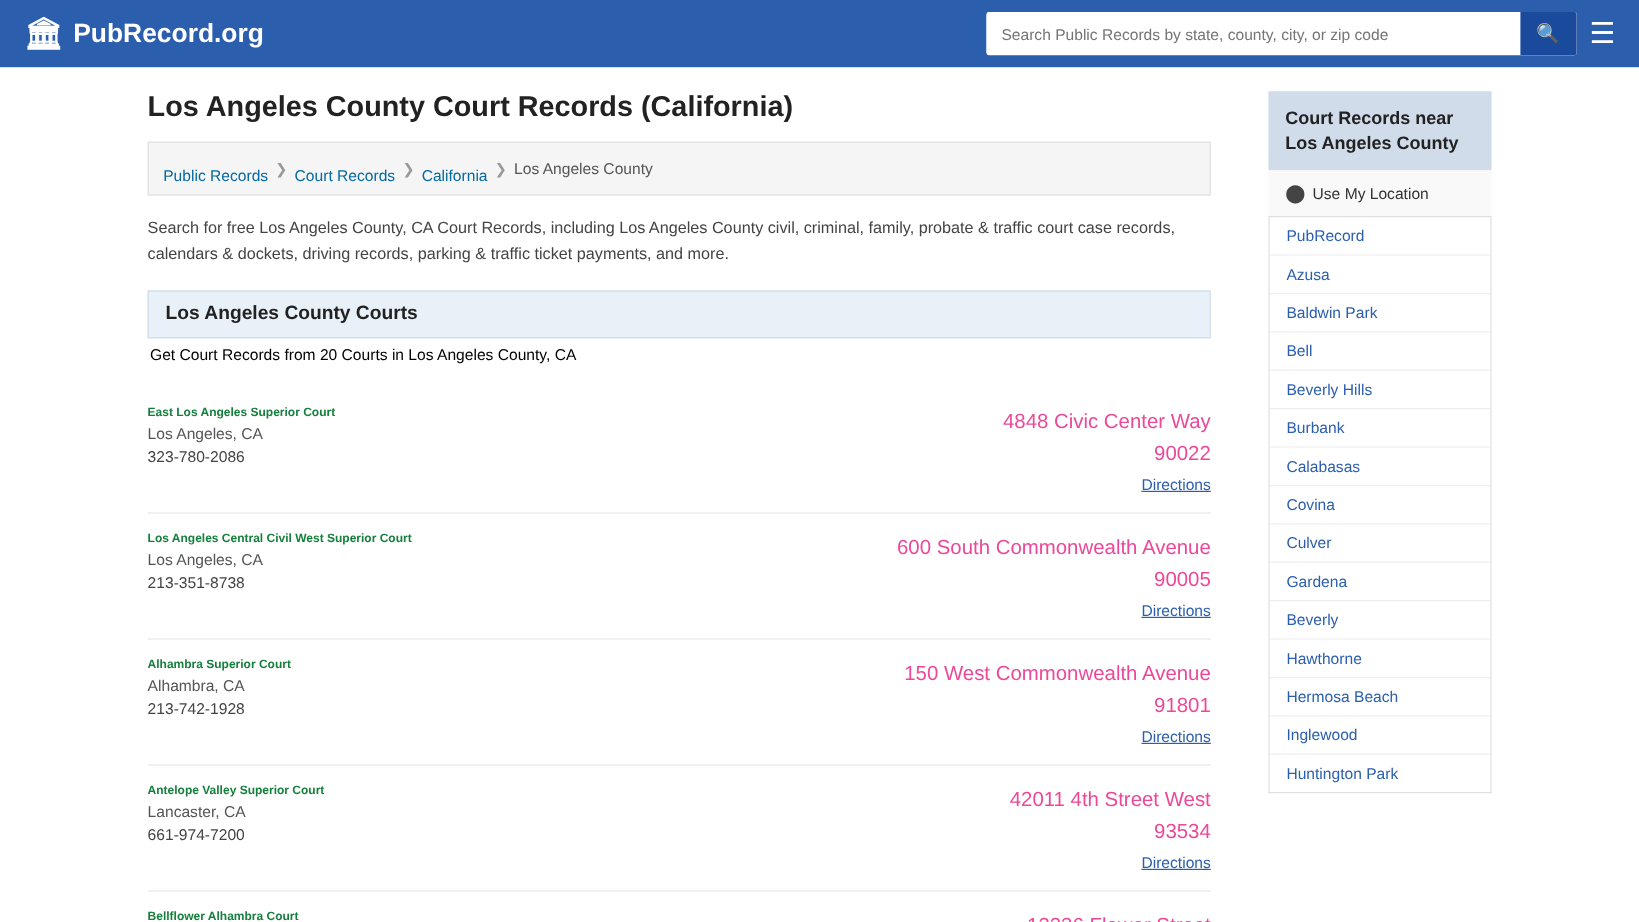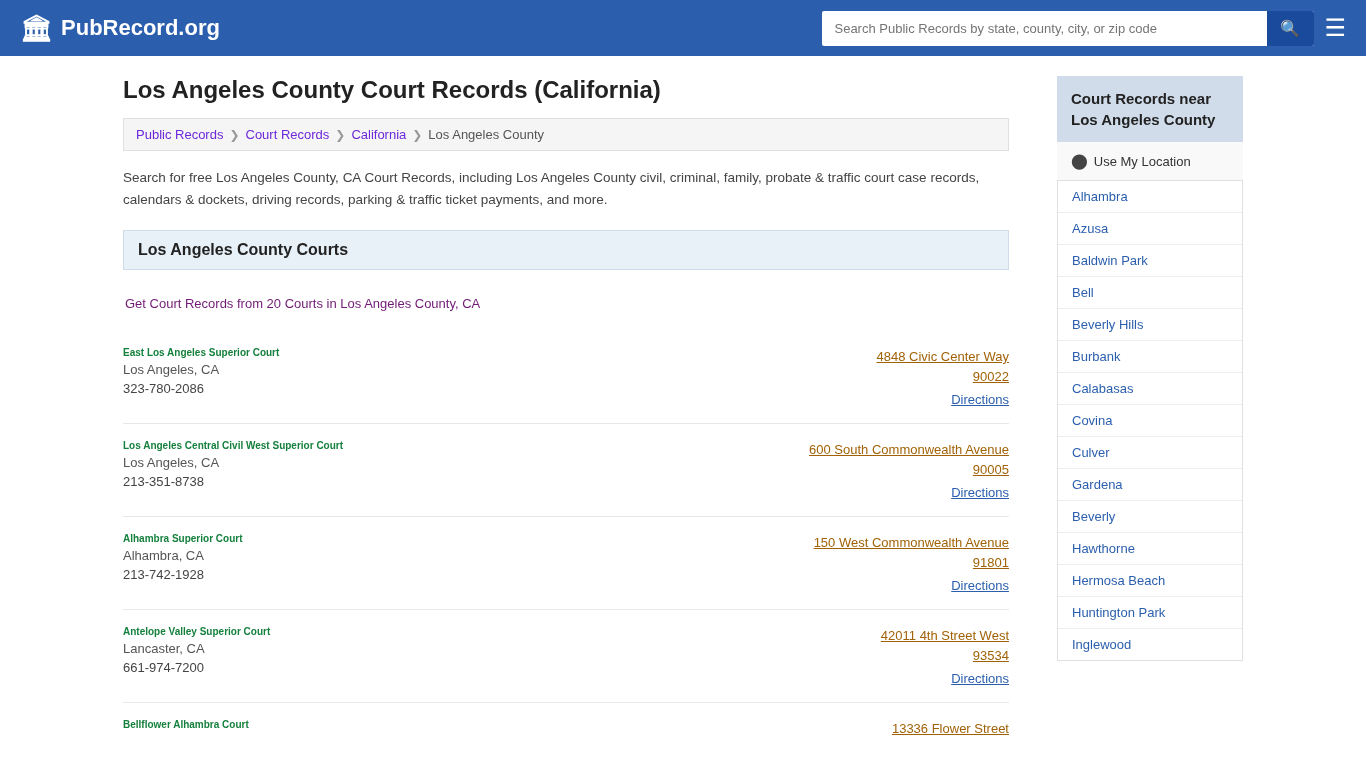--- a/index.html
+++ b/index.html
@@ -86,45 +86,46 @@
       border: 1px solid #e0e0e0;
       padding: 8px 12px;
       font-size: 13px;
       margin-bottom: 16px;
       display: flex;
       align-items: center;
       gap: 4px;
       flex-wrap: wrap;
     }
     .breadcrumb a {
-      color: #6d28d9;
+      color: #0369a1;
       text-decoration: none;
+      margin-top: 12px;
     }
     .breadcrumb .sep { color: #999; font-size: 12px; margin: 0 2px; }
     .breadcrumb .current { color: #555; }
 
     .description {
       font-size: 13.5px;
       color: #444;
       line-height: 1.6;
       margin-bottom: 20px;
     }
 
     .section-header {
       background: #e8f0f8;
       padding: 10px 14px;
       font-size: 16px;
       font-weight: bold;
       color: #222;
-      margin-bottom: 26px;
+      margin-bottom: 6px;
       border: 1px solid #d0dcea;
     }
     .section-sub {
       font-size: 13px;
-      color: #701a75;
+      color: #000000;
       margin-bottom: 20px;
       padding: 0 2px;
     }
 
     
     .court-item {
       border-bottom: 1px solid #e8e8e8;
       padding: 16px 0;
       display: flex;
       justify-content: space-between;
@@ -144,25 +145,24 @@
       margin-bottom: 4px;
     }
     .court-phone {
       font-size: 13px;
       color: #444;
     }
     .court-address {
       text-align: right;
     }
     .court-address-text {
-      font-size: 13px;
-      color: #a16207;
+      font-size: 17px;
+      color: #ec4899;
       margin-bottom: 6px;
       line-height: 1.5;
-      text-decoration: underline;
     }
     .directions-link {
       color: #2b5fad;
       text-decoration: underline;
       font-size: 13px;
       cursor: pointer;
       display: block;
       text-align: right;
     }
 
@@ -303,21 +303,21 @@
   </div>
 
   <div class="sidebar">
     <div class="sidebar-header">Court Records near Los Angeles County</div>
     <div class="sidebar-use-location">
       <span class="location-icon">⬤</span>
       <span>Use My Location</span>
     </div>
     <ul class="sidebar-list" id="sidebar-city-list">
         <li>
-          <a href="#">Alhambra</a>
+          <a href="#">PubRecord</a>
         </li>
         <li>
           <a href="#">Azusa</a>
         </li>
         <li>
           <a href="#">Baldwin Park</a>
         </li>
         <li>
           <a href="#">Bell</a>
         </li>
@@ -342,21 +342,21 @@
         <li>
           <a href="#">Beverly</a>
         </li>
         <li>
           <a href="#">Hawthorne</a>
         </li>
         <li>
           <a href="#">Hermosa Beach</a>
         </li>
         <li>
+          <a href="#">Inglewood</a>
+        </li>
+        <li>
           <a href="#">Huntington Park</a>
-        </li>
-        <li>
-          <a href="#">Inglewood</a>
         </li>
       </ul>
   </div>
 
 </div>
 
 </body></html>

